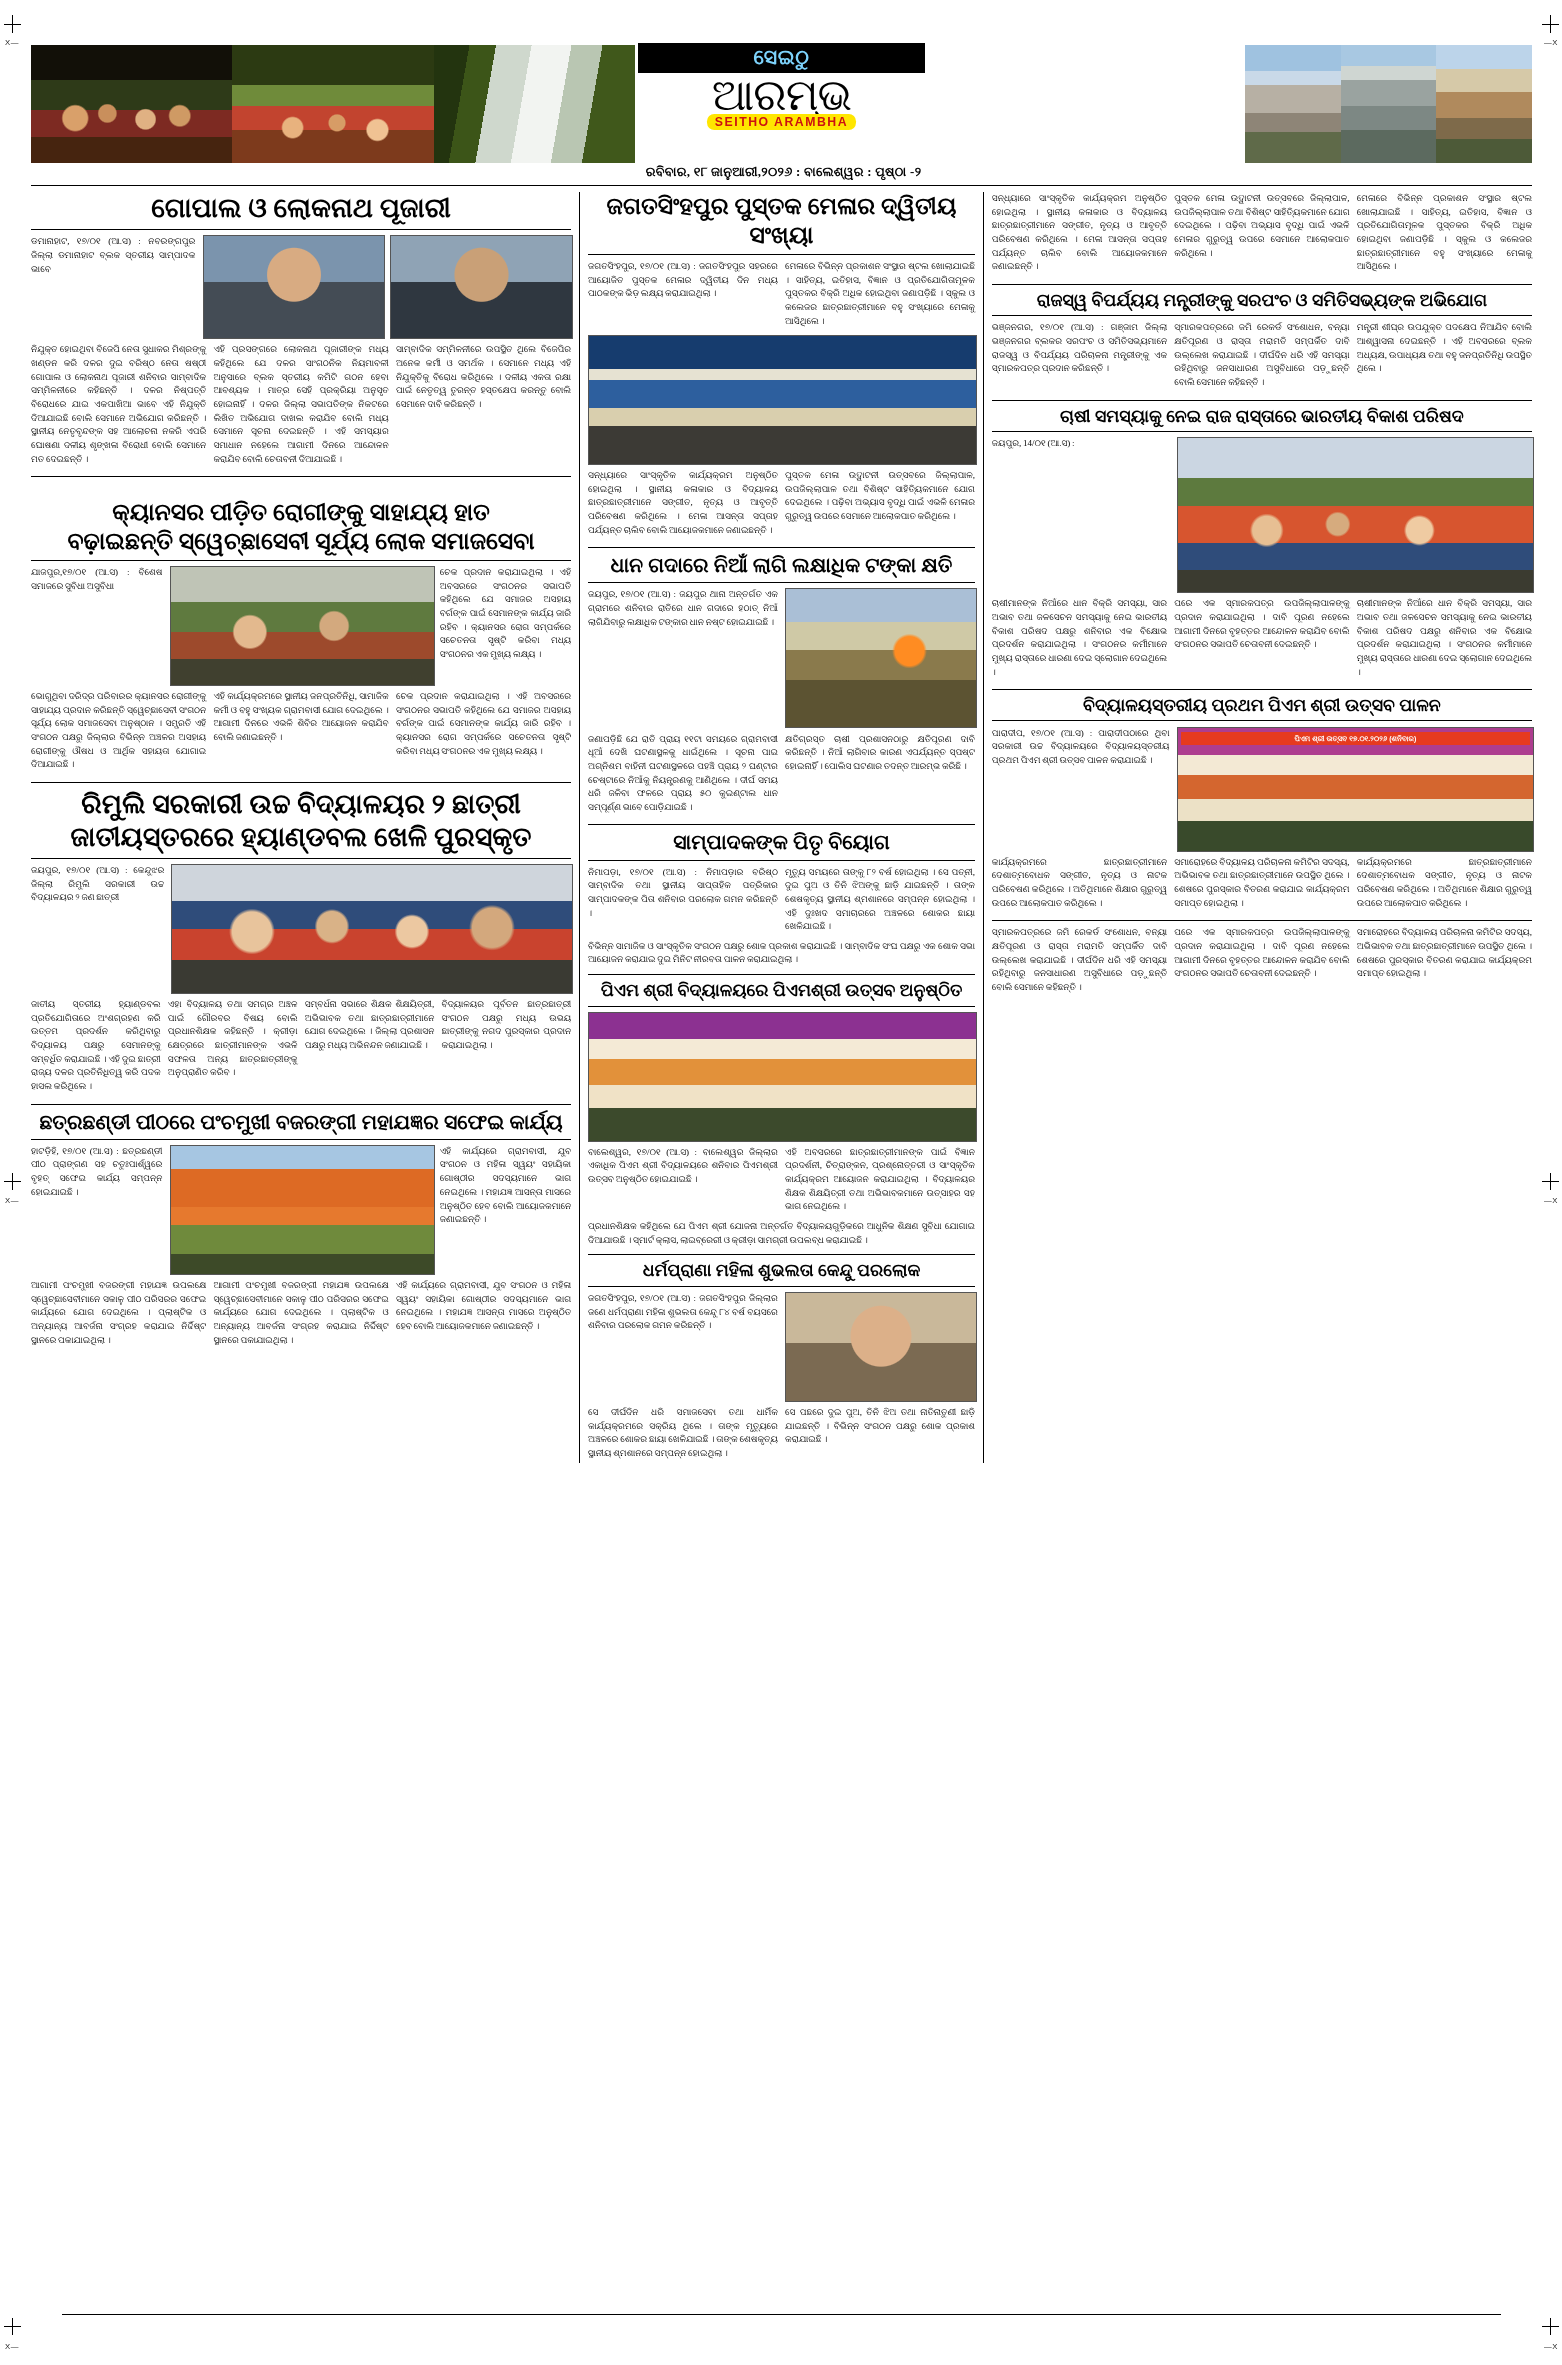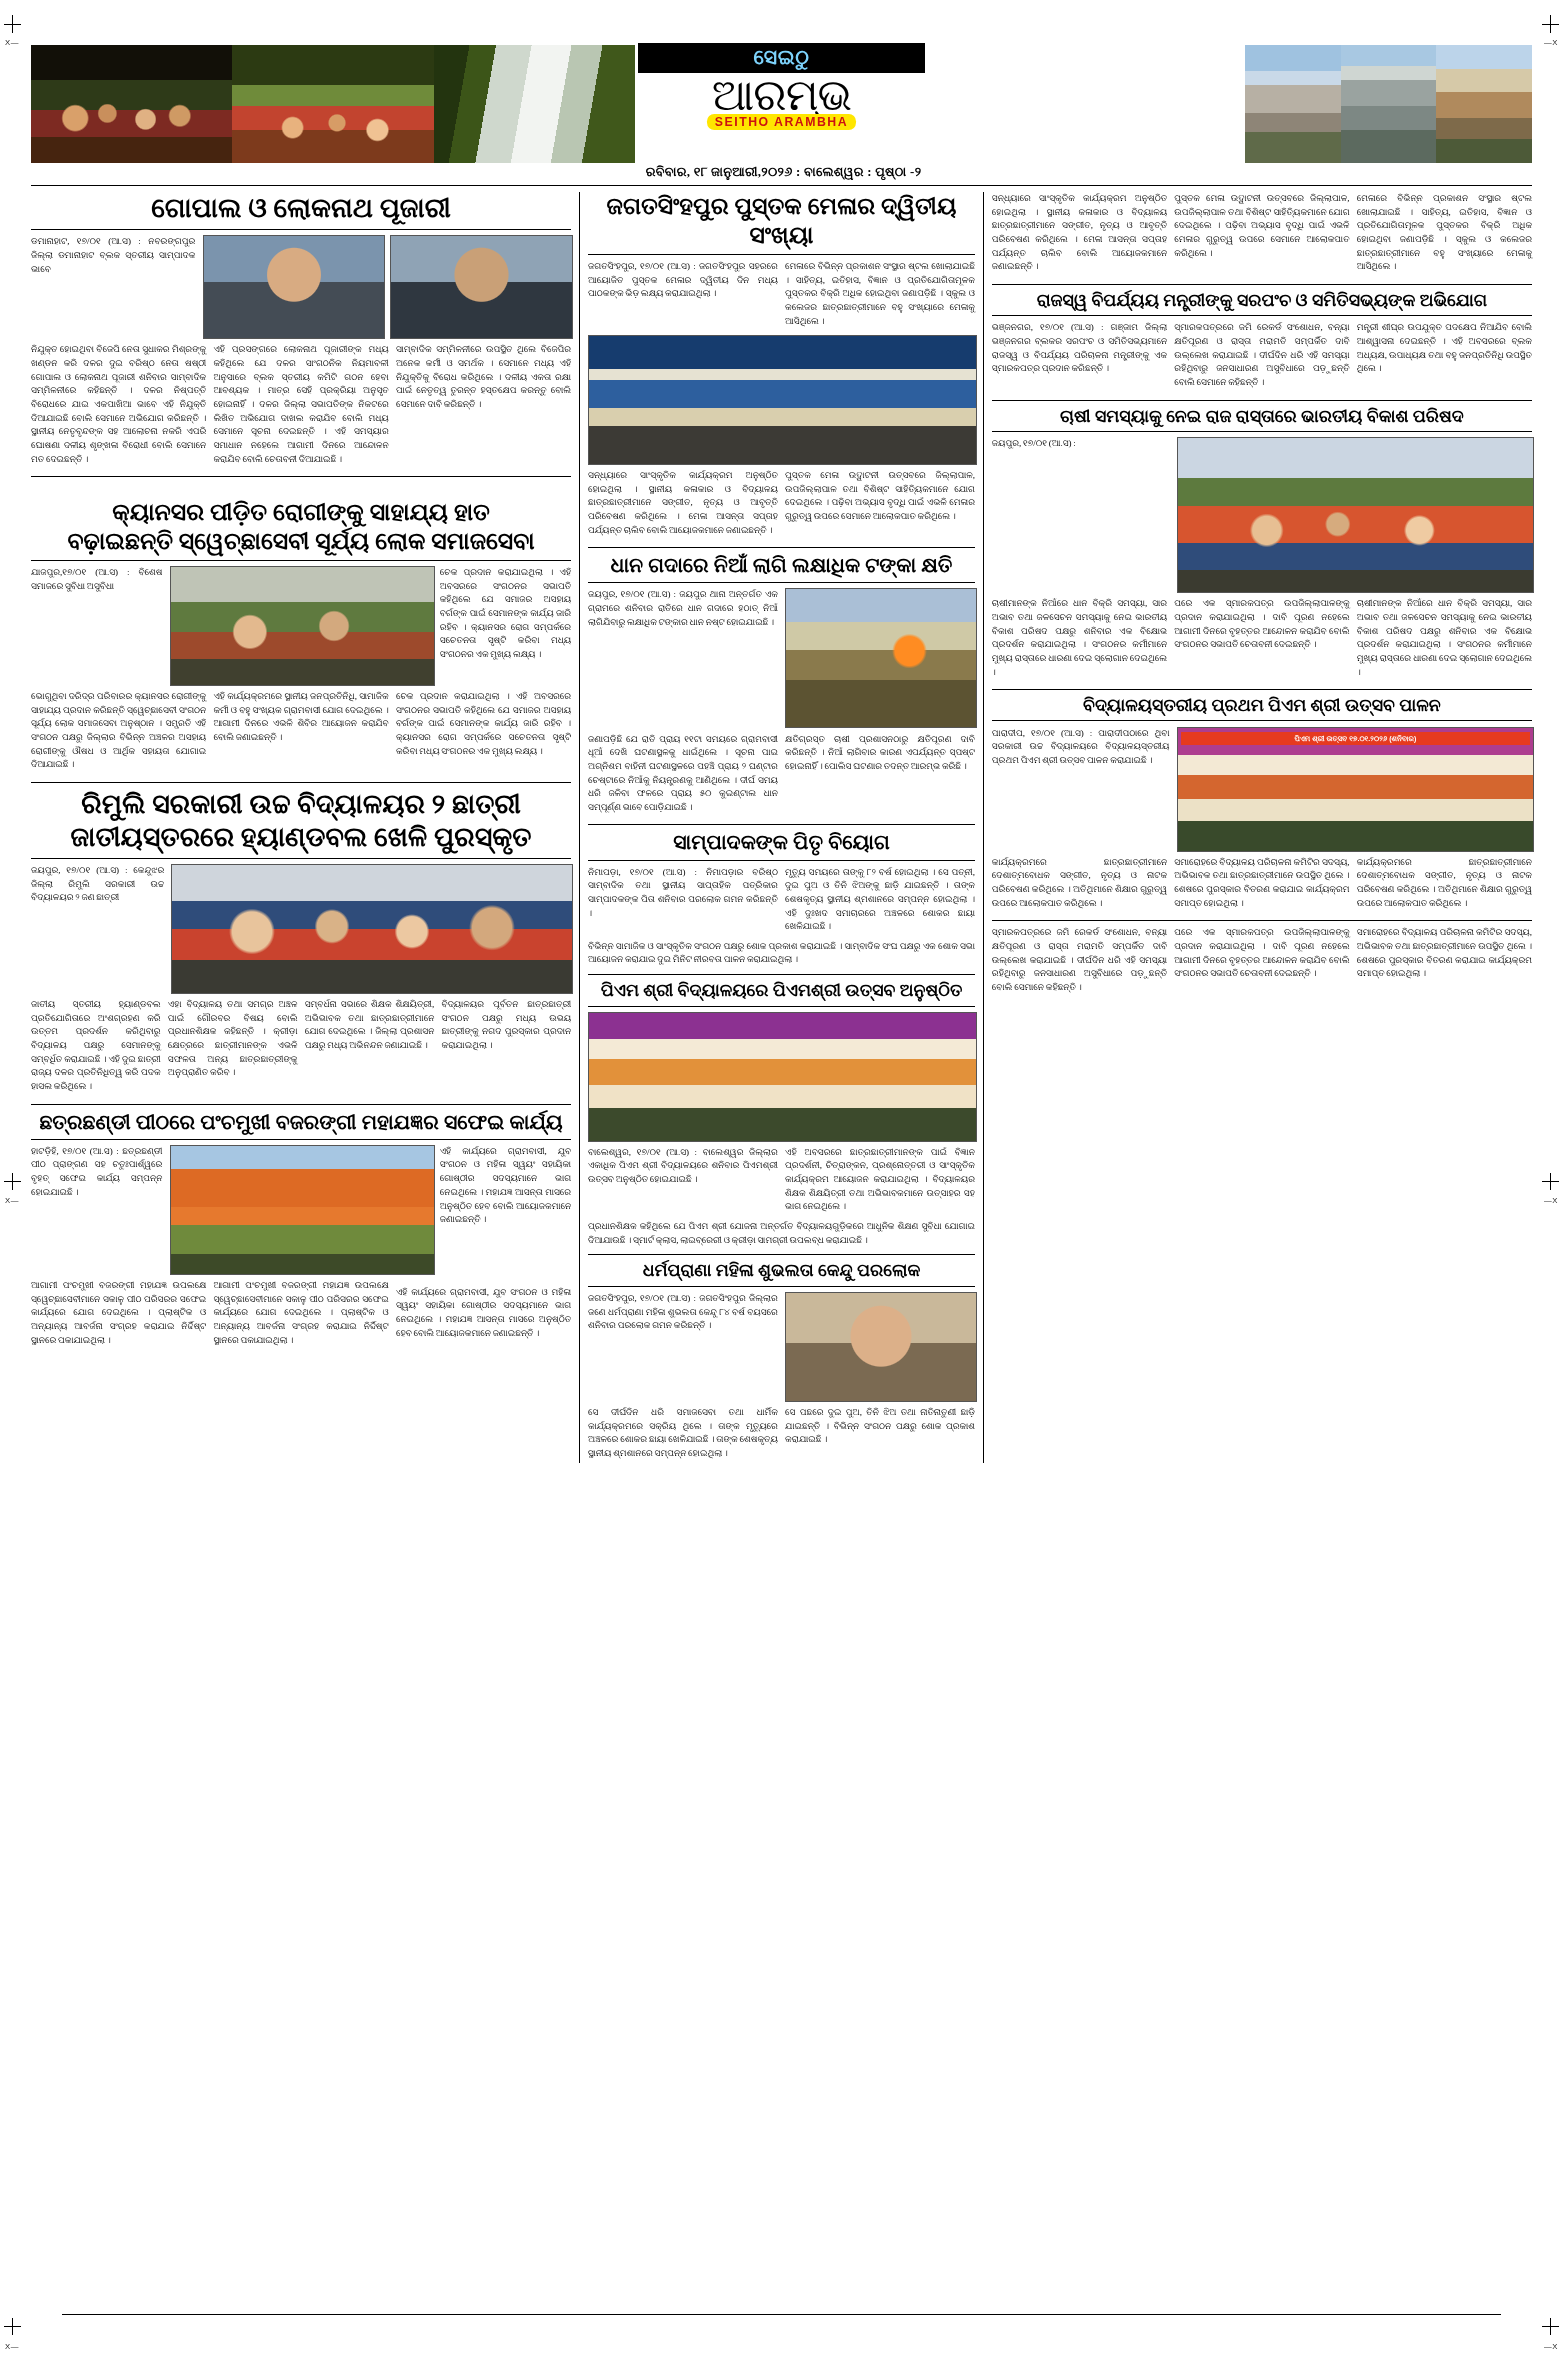--- a/index.html
+++ b/index.html
@@ -258,21 +258,21 @@
           <div class="c body-col">
               <p>ହାଟଡ଼ିହି, ୧୭/୦୧ (ଆ.ସ) : ଛତ୍ରଛଣ୍ଡୀ ପୀଠ ପ୍ରାଙ୍ଗଣ ସହ ଚତୁଃପାର୍ଶ୍ୱରେ ବୃହତ୍ ସଫେଇ କାର୍ଯ୍ୟ ସମ୍ପନ୍ନ ହୋଇଯାଇଛି ।</p>
             </div>
           <div class="c" style="flex:2">
             <div class="p-canal imgbox"></div>
           </div>
           <div class="c body-col">
               <p>ଏହି କାର୍ଯ୍ୟରେ ଗ୍ରାମବାସୀ, ଯୁବ ସଂଗଠନ ଓ ମହିଳା ସ୍ୱୟଂ ସହାୟିକା ଗୋଷ୍ଠୀର ସଦସ୍ୟମାନେ ଭାଗ ନେଇଥିଲେ । ମହାଯଜ୍ଞ ଆସନ୍ତା ମାସରେ ଅନୁଷ୍ଠିତ ହେବ ବୋଲି ଆୟୋଜକମାନେ ଜଣାଇଛନ୍ତି ।</p>
             </div>
         </div>
-        <div class="grid" style="margin-top:4.1px;align-items:center;">
+        <div class="grid" style="margin-top:4.1px;">
           <div class="c body-col">
               <p>ଆଗାମୀ ପଂଚମୁଖୀ ବଜରଙ୍ଗୀ ମହାଯଜ୍ଞ ଉପଲକ୍ଷେ ସ୍ୱେଚ୍ଛାସେବୀମାନେ ସକାଳୁ ପୀଠ ପରିସରର ସଫେଇ କାର୍ଯ୍ୟରେ ଯୋଗ ଦେଇଥିଲେ । ପ୍ଲାଷ୍ଟିକ ଓ ଅନ୍ୟାନ୍ୟ ଆବର୍ଜନା ସଂଗ୍ରହ କରାଯାଇ ନିର୍ଦ୍ଦିଷ୍ଟ ସ୍ଥାନରେ ପକାଯାଇଥିଲା ।</p>
             </div>
           <div class="c body-col">
               <p>ଆଗାମୀ ପଂଚମୁଖୀ ବଜରଙ୍ଗୀ ମହାଯଜ୍ଞ ଉପଲକ୍ଷେ ସ୍ୱେଚ୍ଛାସେବୀମାନେ ସକାଳୁ ପୀଠ ପରିସରର ସଫେଇ କାର୍ଯ୍ୟରେ ଯୋଗ ଦେଇଥିଲେ । ପ୍ଲାଷ୍ଟିକ ଓ ଅନ୍ୟାନ୍ୟ ଆବର୍ଜନା ସଂଗ୍ରହ କରାଯାଇ ନିର୍ଦ୍ଦିଷ୍ଟ ସ୍ଥାନରେ ପକାଯାଇଥିଲା ।</p>
             </div>
           <div class="c body-col">
               <p>ଏହି କାର୍ଯ୍ୟରେ ଗ୍ରାମବାସୀ, ଯୁବ ସଂଗଠନ ଓ ମହିଳା ସ୍ୱୟଂ ସହାୟିକା ଗୋଷ୍ଠୀର ସଦସ୍ୟମାନେ ଭାଗ ନେଇଥିଲେ । ମହାଯଜ୍ଞ ଆସନ୍ତା ମାସରେ ଅନୁଷ୍ଠିତ ହେବ ବୋଲି ଆୟୋଜକମାନେ ଜଣାଇଛନ୍ତି ।</p>
             </div>
         </div>
@@ -421,21 +421,21 @@
         </div>
       </div>
 
       <div class="rule" style="margin-top:7.2px;"></div>
 
       <div style="margin-top:3.1px;">
         <div class="hl hl-sm">ଚାଷୀ ସମସ୍ୟାକୁ ନେଇ ରାଜ ରାସ୍ତାରେ ଭାରତୀୟ ବିକାଶ ପରିଷଦ</div>
         <div class="rule"></div>
         <div class="grid">
           <div class="c body-col">
-              <p>ଜୟପୁର, ୧୭/୦୧ (ଆ.ସ) :</p>
+              <p>ଜୟପୁର, 14/୦୧ (ଆ.ସ) :</p>
             </div>
           <div class="c" style="flex:2">
               <div class="p-rally imgbox"></div>
             </div>
         </div>
         <div class="grid" style="margin-top:4.1px;">
           <div class="c body-col">
               <p>ଚାଷୀମାନଙ୍କ ନିଆଁରେ ଧାନ ବିକ୍ରି ସମସ୍ୟା, ସାର ଅଭାବ ତଥା ଜଳସେଚନ ସମସ୍ୟାକୁ ନେଇ ଭାରତୀୟ ବିକାଶ ପରିଷଦ ପକ୍ଷରୁ ଶନିବାର ଏକ ବିକ୍ଷୋଭ ପ୍ରଦର୍ଶନ କରାଯାଇଥିଲା । ସଂଗଠନର କର୍ମୀମାନେ ମୁଖ୍ୟ ରାସ୍ତାରେ ଧାରଣା ଦେଇ ସ୍ଲୋଗାନ ଦେଇଥିଲେ ।</p>
             </div>
           <div class="c body-col">

